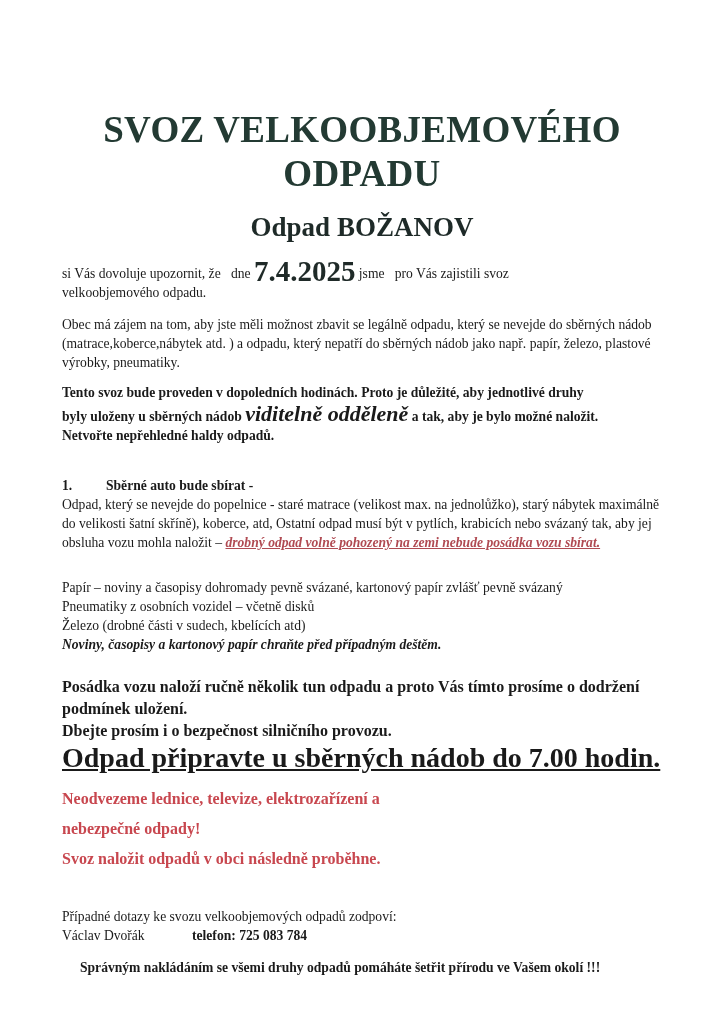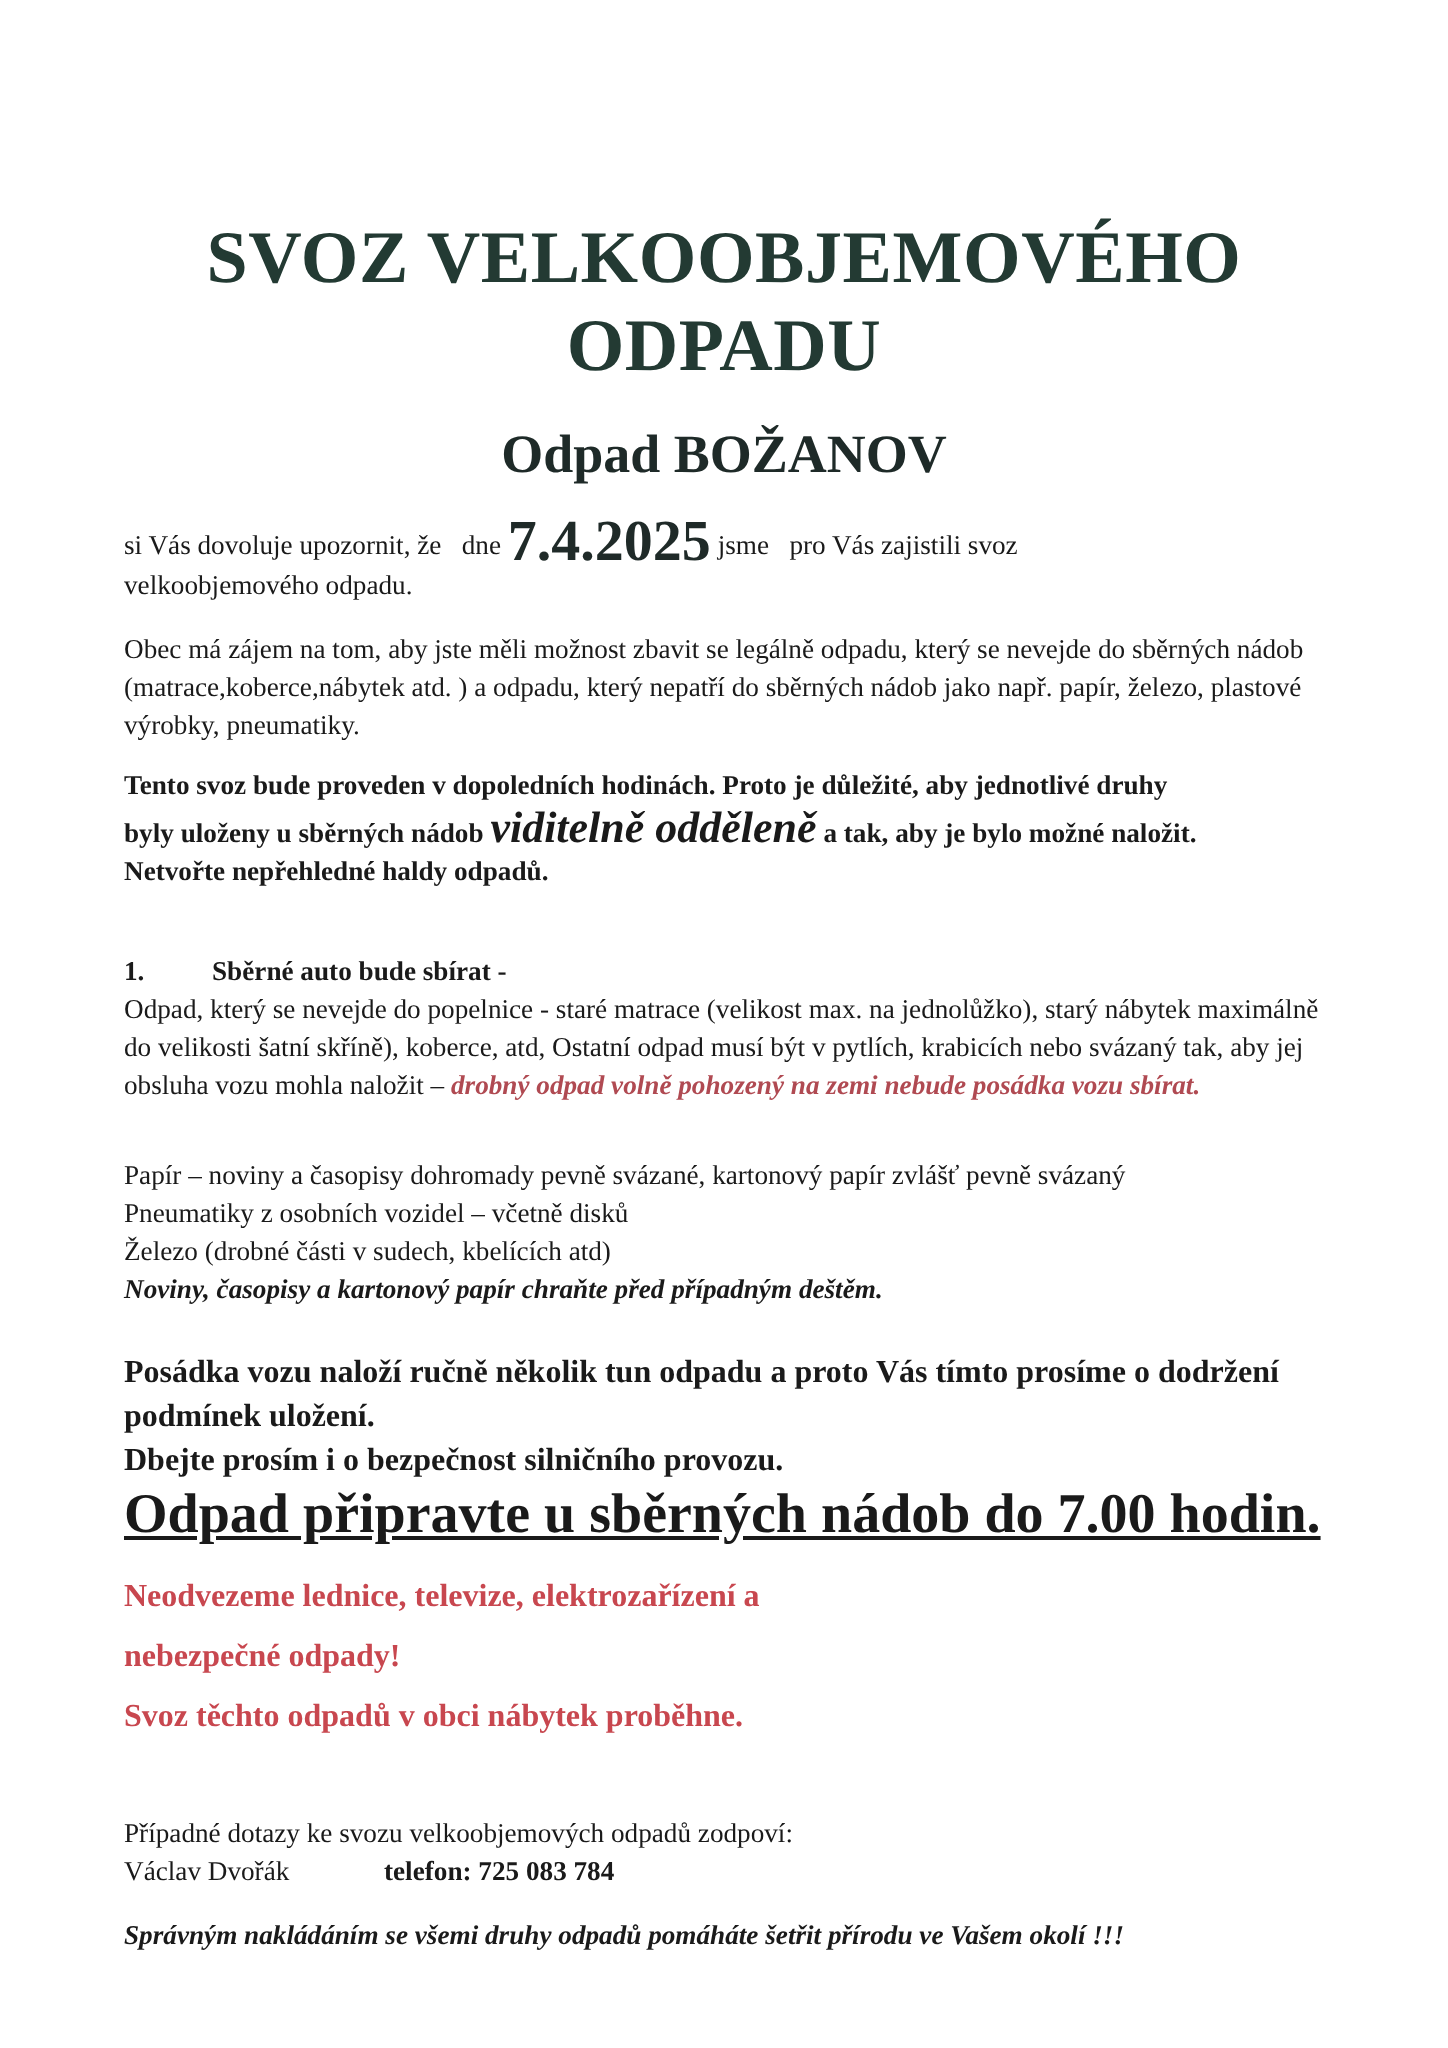--- a/index.html
+++ b/index.html
@@ -15,21 +15,21 @@
   .t1 { top: 68px; }
   .t2 { top: 112px; }
   .obec { left: 0; width: 724px; text-align: center; top: 172px; font-weight: bold; font-size: 27px; color: #1e2a28; }
   .p { font-size: 13.6px; line-height: 19px; left: 62px; }
   .intro1 { top: 222px; white-space: nowrap; }
   .intro1 .date { font-weight: bold; font-size: 29px; vertical-align: -3px; color: #1f2a28; }
   .intro2 { top: 243px; }
   .para2 { top: 275px; width: 600px; }
   .b { font-weight: bold; }
   .big-italic { font-weight: bold; font-style: italic; font-size: 22px; }
-  .redital { color: #b04a52; font-style: italic; font-weight: bold; }
+  .redital { color: #b04a52; font-style: italic; font-weight: bold; text-decoration: underline; }
   .num { display: inline-block; width: 44px; font-weight: bold; }
   .h1 { font-size: 16px; font-weight: bold; line-height: 22px; }
   .h2 { font-size: 28px; font-weight: bold; text-decoration: underline; }
   .warn { color: #c8474f; font-weight: bold; font-size: 16px; line-height: 30px; }
   .closing { font-size: 13.6px; font-weight: bold; }
 </style>
 </head>
 <body>
 
 <div class="abs title t1">SVOZ VELKOOBJEMOVÉHO</div>
@@ -63,21 +63,21 @@
 
 <div class="abs" style="top:636px; left:62px; width:610px;">
   <div class="h1">Posádka vozu naloží ručně několik tun odpadu a proto Vás tímto prosíme o dodržení podmínek uložení.</div>
   <div class="h1">Dbejte prosím i o bezpečnost silničního provozu.</div>
   <div class="h2">Odpad připravte u sběrných nádob do 7.00 hodin.</div>
 </div>
 
 <div class="abs" style="top:744px; left:62px; width:610px;">
   <div class="warn">Neodvezeme lednice, televize, elektrozařízení a</div>
   <div class="warn">nebezpečné odpady!</div>
-  <div class="warn">Svoz těchto odpadů v obci nábytek proběhne.</div>
+  <div class="warn">Svoz naložit odpadů v obci následně proběhne.</div>
 </div>
 
 <div class="abs p" style="top:867px; width:600px;">
   <div>Případné dotazy ke svozu velkoobjemových odpadů zodpoví:</div>
   <div><span style="display:inline-block;width:130px">Václav Dvořák</span><span class="b">telefon: 725 083 784</span></div>
 </div>
 
-<div class="abs closing" style="top:920px; left:62px; white-space:nowrap;font-style:italic;">Správným nakládáním se všemi druhy odpadů pomáháte šetřit přírodu ve Vašem okolí !!!</div>
+<div class="abs closing" style="top:920px; left:80px; white-space:nowrap;">Správným nakládáním se všemi druhy odpadů pomáháte šetřit přírodu ve Vašem okolí !!!</div>
 
 </body></html>

